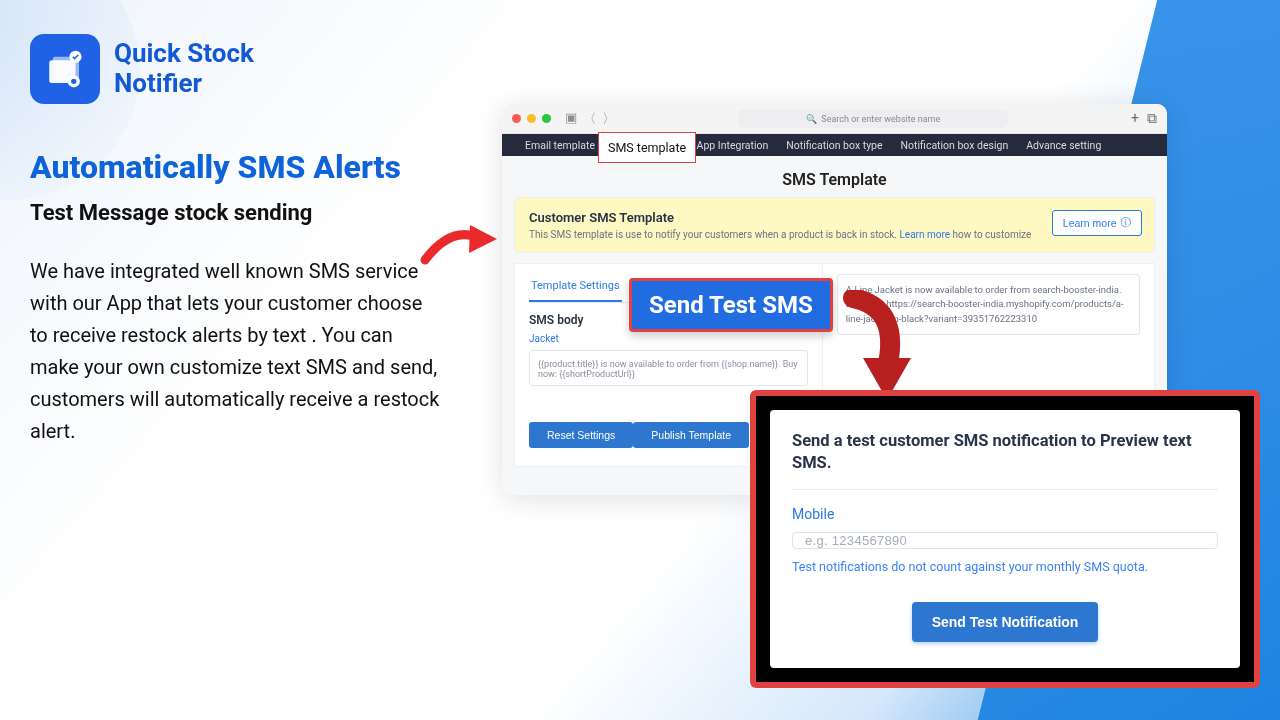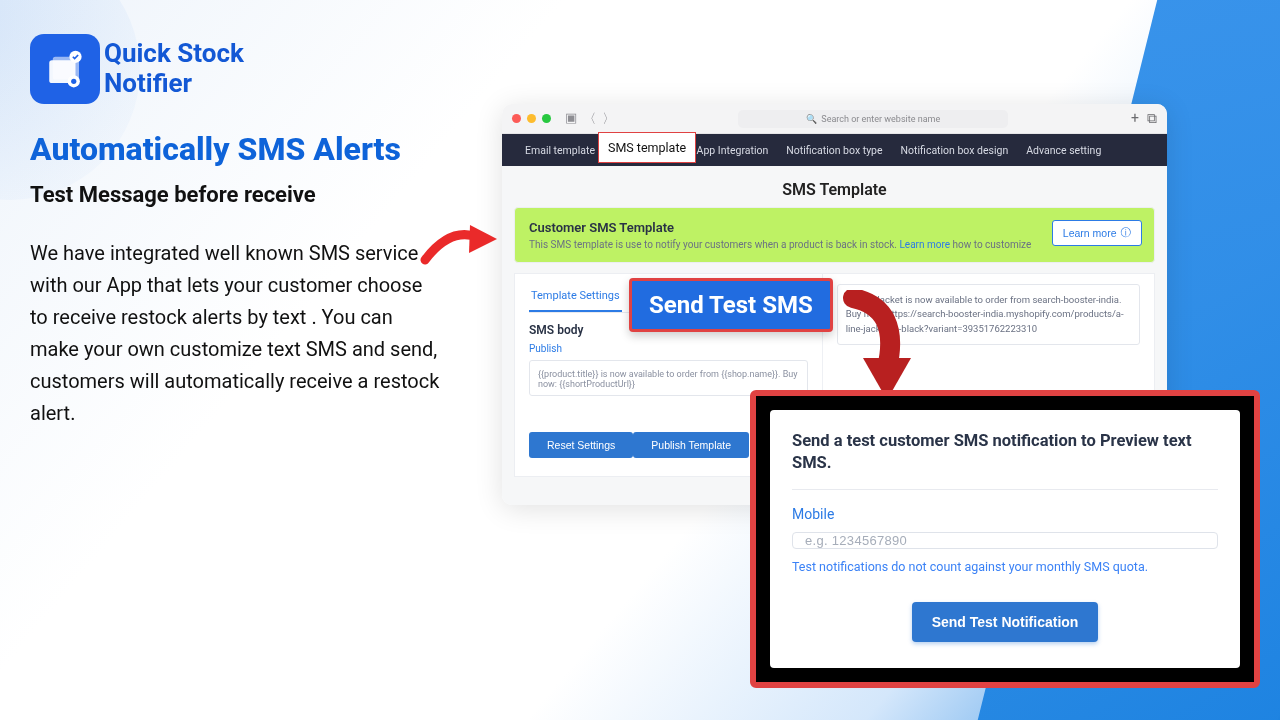--- a/index.html
+++ b/index.html
@@ -7,46 +7,46 @@
   width: 1280px; height: 720px;
   font-family: -apple-system, BlinkMacSystemFont, "Segoe UI", Roboto, sans-serif;
   background: linear-gradient(130deg, #eef4fb 0%, #ffffff 30%, #ffffff 60%, #d4e7fb 78%, #1c82e0 100%);
   position: relative; overflow: hidden;
 }
 .bg-swoosh { position: absolute; left:-120px; top:-60px; width:260px; height:260px; border-radius:50%; background: radial-gradient(circle at 30% 30%, rgba(24,115,232,.12), rgba(24,115,232,0)); }
 .bg-curve { position:absolute; right:-80px; top:-60px; width:300px; height:900px; background:linear-gradient(180deg,#2f8eea,#1c82e0); transform:skewX(-14deg); border-radius:60px; opacity:.95; }
 
 
 .left-col { position:absolute; left:30px; top:34px; width:440px; }
-.app-brand { display:flex; align-items:center; gap:4px; margin-bottom:26px; }
+.app-brand { display:flex; align-items:center; gap:14px; margin-bottom:44px; }
 .app-icon { width:70px; height:70px; border-radius:14px; background:#1f62e6; position:relative; display:flex; align-items:center; justify-content:center; }
 .app-icon svg { width:42px; height:42px; }
 .brand-name { font-size:26px; font-weight:700; color:#1358d5; line-height:1.15; }
 .headline { font-size:32px; font-weight:800; color:#0e63d9; margin-bottom:14px; }
 .subhead { font-size:22px; font-weight:700; color:#111; margin-bottom:30px; }
 .para { font-size:20px; color:#111; line-height:1.6; max-width:410px; }
 
 
 .browser { position:absolute; left:502px; top:104px; width:665px; background:#fff; border-radius:10px; box-shadow:0 4px 28px rgba(0,0,0,.12); overflow:hidden; }
 .b-toolbar { height:30px; background:#f4f4f5; display:flex; align-items:center; padding:0 10px; gap:8px; border-bottom:1px solid #e5e5e7; }
 .traffic { display:flex; gap:6px; }
 .traffic span { width:9px; height:9px; border-radius:50%; }
 .t-red{background:#fc5b57}.t-yel{background:#fdbc2e}.t-grn{background:#28c840}
 .b-nav { display:flex; gap:6px; margin-left:6px; color:#8e8e93; }
 .b-nav span{font-size:13px;}
 .b-url { flex:1; display:flex; justify-content:center; }
 .b-url-in { background:#eeeef0; border-radius:5px; height:18px; font-size:9px; color:#8a8a8e; display:flex; align-items:center; justify-content:center; width:270px; gap:4px; }
 .b-right { display:flex; gap:8px; color:#6b6b6f; font-size:14px; }
-.tabs-bar { background:#262a3d; display:flex; gap:0; padding:0 14px; height:32px; align-items:center; }
+.tabs-bar { background:#262a3d; display:flex; gap:0; padding:0 14px; height:22px; align-items:center; }
 .tab { font-size:10.5px; color:#d7dae4; padding:0 9px; height:100%; display:flex; align-items:center; white-space:nowrap; }
 .sms-callout { position:absolute; left:598px; top:132px; background:#fff; border:1px solid #e04242; padding:7px 9px; font-size:12.5px; color:#111; z-index:5; }
 
 .page-body { background:#f6f7f8; padding:10px 12px 28px; }
 .page-title { text-align:center; font-size:16px; font-weight:600; color:#222; padding:4px 0 8px; }
-.card { background:#bef264; border:1px solid #eceef2; border-radius:4px; }
+.card { background:#fef9c3; border:1px solid #eceef2; border-radius:4px; }
 .intro-card { padding:12px 14px; margin-bottom:10px; position:relative; }
 .intro-title { font-size:13px; font-weight:600; color:#293245; }
 .intro-desc { font-size:10px; color:#6a7183; margin-top:4px; }
 .intro-desc a { color:#2c7be5; text-decoration:none; }
 .learn-btn { position:absolute; right:12px; top:12px; border:1px solid #2c7be5; color:#2c7be5; background:#fff; font-size:10.5px; padding:5px 10px; border-radius:3px; display:flex; align-items:center; gap:4px; }
 
 .template-card { display:flex; border:1px solid #eceef2; background:#fff; }
 .t-left { width:48%; padding:10px 14px 18px; }
 .t-tabs { border-bottom:1px solid #e8eaef; margin-bottom:10px; }
 .t-tab { display:inline-block; font-size:11px; color:#2c7be5; padding:0 2px 8px; border-bottom:2px solid #2c7be5; }
@@ -93,21 +93,21 @@
           <path d="M33 10l2 2 4-4" stroke="#1f62e6" stroke-width="2" fill="none"></path>
           <circle cx="34" cy="38" r="7" fill="#fff"></circle>
           <circle cx="34" cy="38" r="3" fill="#1f62e6"></circle>
         </svg>
     </div>
     <div class="brand-name">
       <span>Quick Stock</span><br><span>Notifier</span>
     </div>
   </div>
   <div class="headline">Automatically SMS Alerts</div>
-  <div class="subhead">Test Message before receive</div>
+  <div class="subhead">Test Message stock sending</div>
   <div class="para">We have integrated well known SMS service with our App that lets your customer choose to receive restock alerts by text . You can make your own customize text SMS and send, customers will automatically receive a restock alert.</div>
 </div>
 
 <svg class="arrow-left" viewBox="0 0 90 60">
   <path d="M10 45 Q 35 12 62 22" stroke="#ea2a2a" stroke-width="9" fill="none" stroke-linecap="round"></path>
   <path d="M55 10 L82 24 L54 38 Z" fill="#ea2a2a"></path>
 </svg>
 
 <div class="browser">
   <div class="b-toolbar">
@@ -149,21 +149,21 @@
       </div>
       <button class="learn-btn">
           <span>Learn more</span> 
           <span>ⓘ</span>
         </button>
     </div>
     <div class="template-card">
       <div class="t-left">
         <div class="t-tabs"><span class="t-tab">Template Settings</span></div>
         <div class="sms-body-lbl">SMS body</div>
-        <div class="content-lbl">Publish</div>
+        <div class="content-lbl">Jacket</div>
         <div class="body-box">{{product.title}} is now available to order from {{shop.name}}. Buy now: {{shortProductUrl}}</div>
         <div class="btn-row">
           <button class="btn-blue">Reset Settings</button>
           <button class="btn-blue">Publish Template</button>
         </div>
       </div>
       <div class="t-right">
         <div class="prev-box">A-Line Jacket is now available to order from search-booster-india. Buy now: https://search-booster-india.myshopify.com/products/a-line-jacket-in-black?variant=39351762223310</div>
       </div>
     </div>

